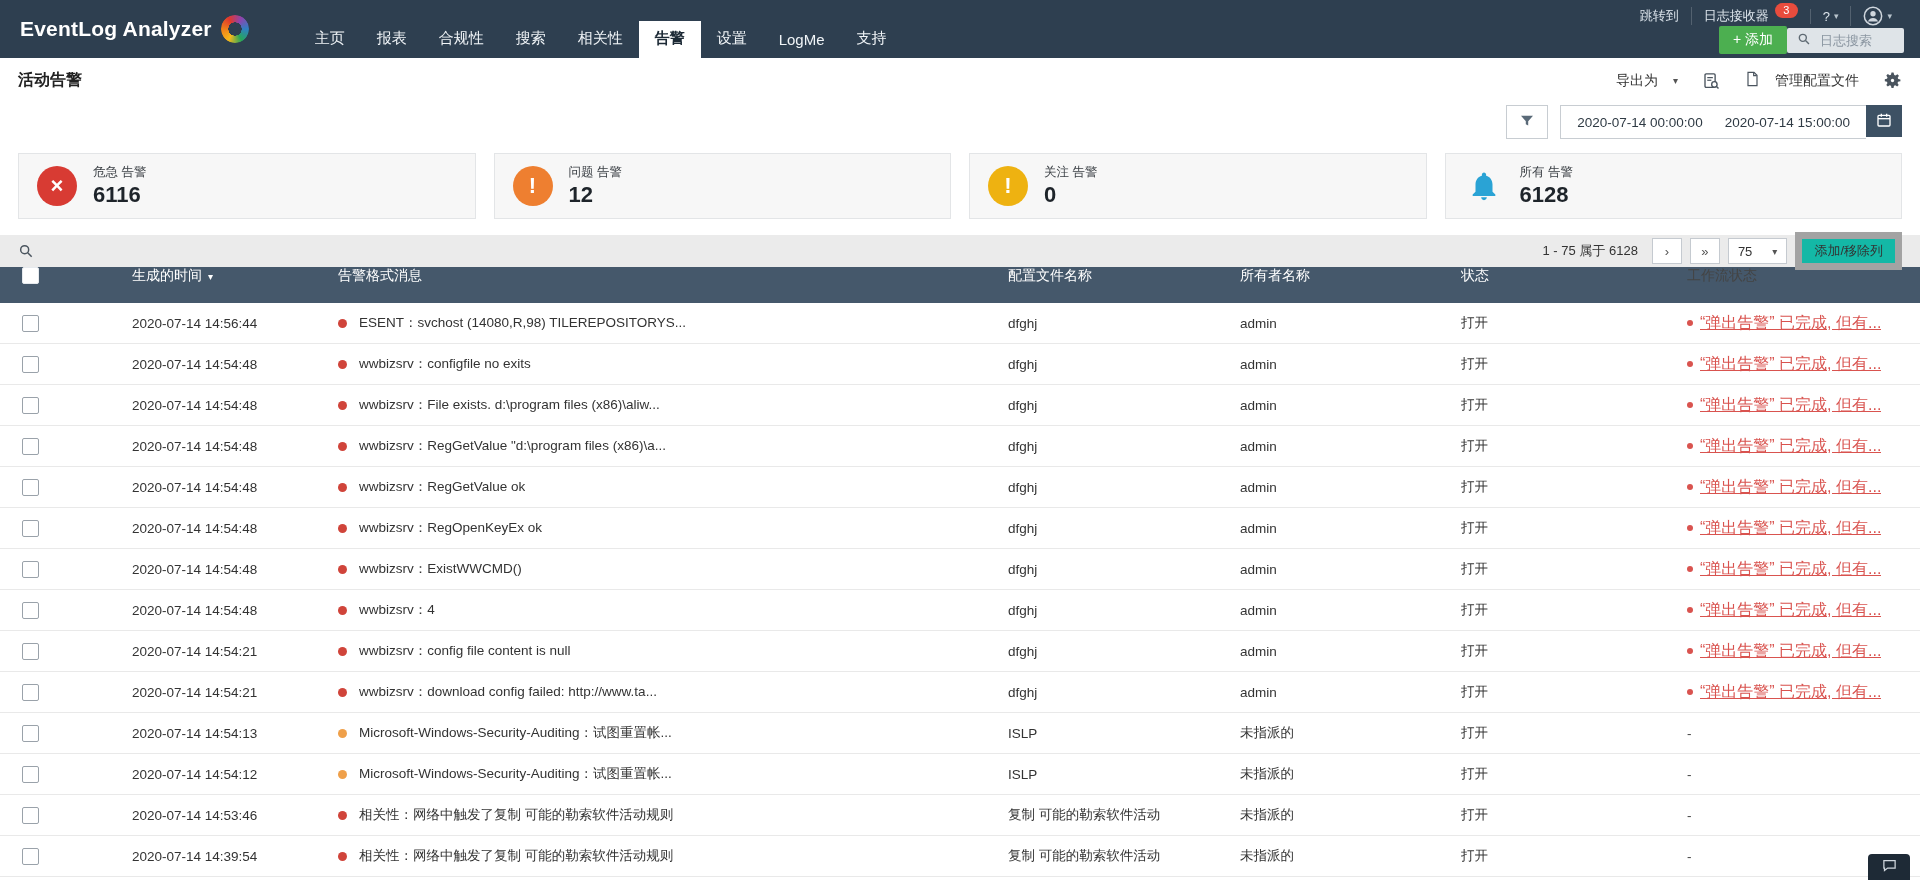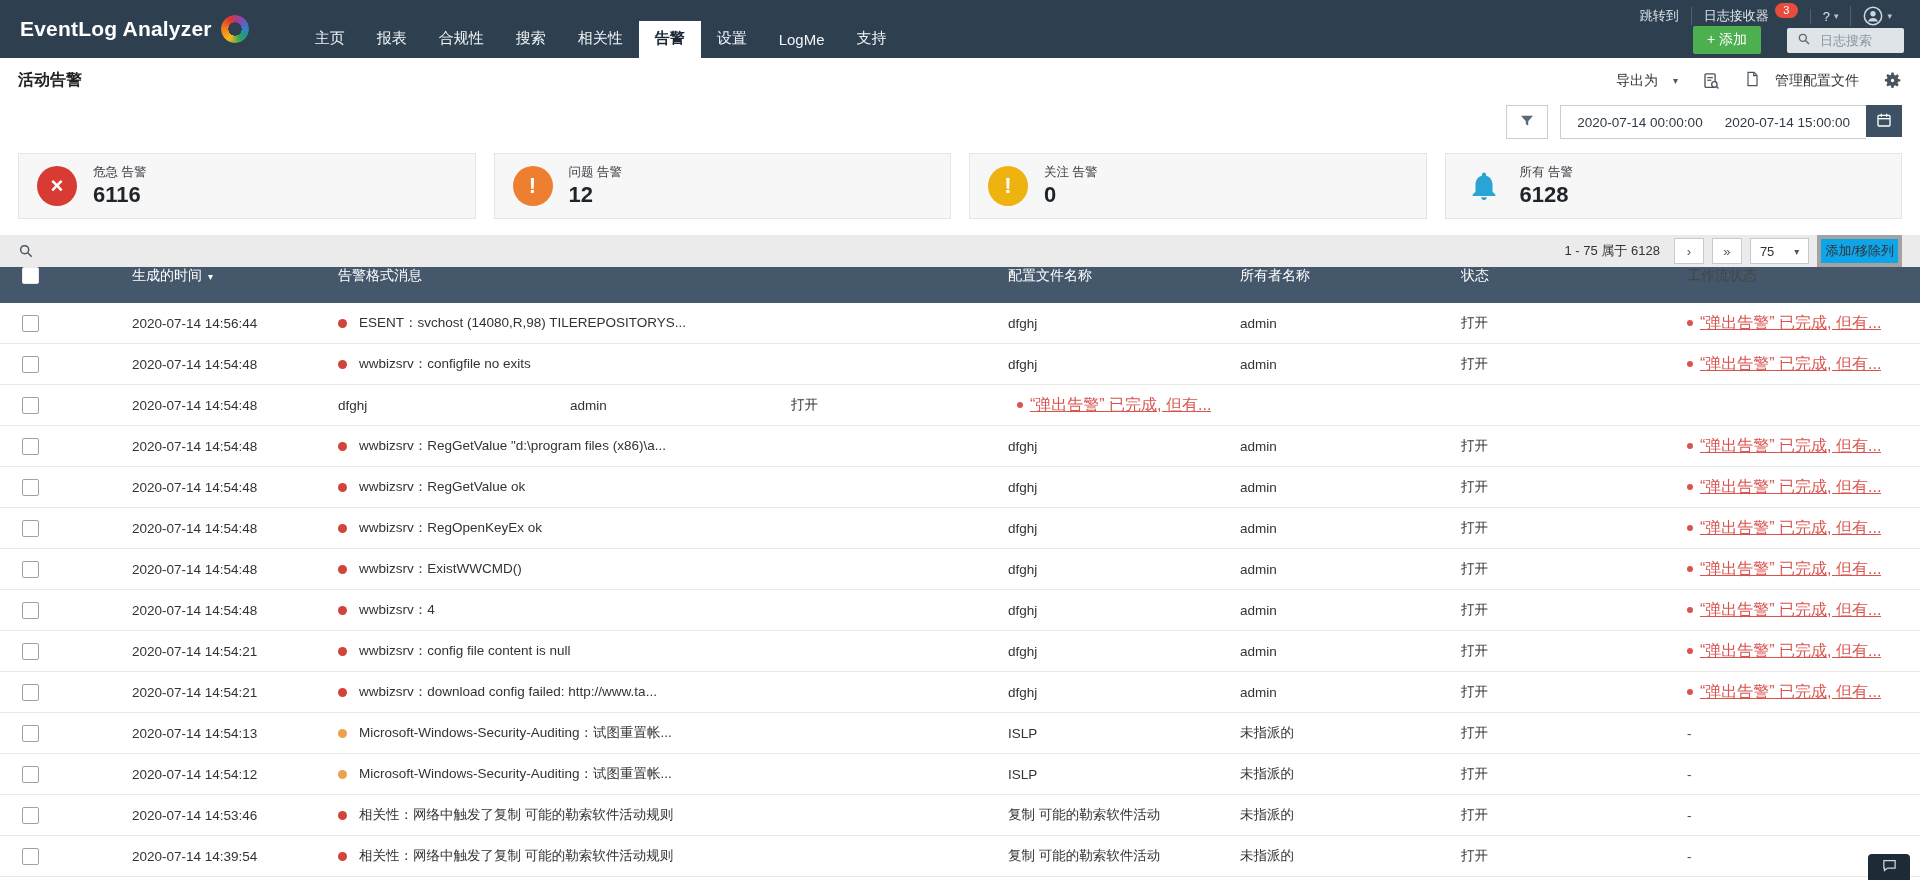--- a/index.html
+++ b/index.html
@@ -17,21 +17,21 @@
   .main-nav{display:flex;align-items:flex-end;margin-left:30px;}
   .nav-item{padding:8px 16px 10px;font-size:15px;color:#f0f4f7;cursor:pointer;white-space:nowrap;}
   .nav-item.active{background:#fff;color:#1d2a36;font-weight:bold;}
   .topbar-right{margin-left:auto;display:flex;flex-direction:column;align-items:flex-end;justify-content:space-between;padding:6px 16px 7px;}
   .tr-row1{display:flex;align-items:center;font-size:13px;color:#dde5ec;}
   .tr-item{padding:0 12px;border-left:1px solid rgba(255,255,255,.18);display:flex;align-items:center;gap:4px;cursor:pointer;white-space:nowrap;}
   .tr-item:first-child{border-left:none;}
   .badge{background:#e84c3d;color:#fff;font-size:11px;line-height:15px;min-width:15px;text-align:center;border-radius:8px;padding:0 4px;transform:translateY(-6px);margin-left:2px;}
   .tiny-caret{font-size:9px;color:#b9c4cd;}
   .avatar{width:20px;height:20px;display:flex;}
-  .tr-row2{display:flex;align-items:center;gap:26px;}
+  .tr-row2{display:flex;align-items:center;gap:0;}
   .add-btn{background:#4caf50;color:#fff;font-size:14px;border:none;border-radius:2px;padding:5px 14px;cursor:pointer;font-family:inherit;white-space:nowrap;}
   .log-search{display:flex;align-items:center;gap:7px;background:#dfe4e8;border-radius:2px;padding:4px 10px;color:#6a7682;}
   .log-search input{border:none;background:transparent;outline:none;font-size:13px;color:#14532d;width:72px;font-family:inherit;}
   .log-search input::placeholder{color:#8a95a0;}
 
   
   .page-header{display:flex;align-items:center;justify-content:space-between;padding:12px 18px 6px;}
   .page-title{font-size:16px;font-weight:bold;color:#222;}
   .header-actions{display:flex;align-items:center;gap:24px;font-size:14px;color:#333;}
   .linklike{display:flex;align-items:center;gap:15px;cursor:pointer;white-space:nowrap;}
@@ -55,21 +55,21 @@
   .card-label{font-size:12.5px;color:#3a3f44;}
   .card-value{font-size:22px;font-weight:bold;color:#1e242a;line-height:1.1;}
 
   
   .table-toolbar{margin-top:16px;height:32px;background:#ebebeb;display:flex;align-items:center;justify-content:space-between;padding:0 18px;}
   .search-toggle{color:#4a545e;display:flex;align-items:center;cursor:pointer;}
   .toolbar-right{display:flex;align-items:center;gap:8px;font-size:13px;color:#333;}
   .range-text{margin-right:6px;white-space:nowrap;}
   .pager-btn{min-width:28px;height:24px;border:1px solid #c5cad0;background:#fff;display:flex;align-items:center;justify-content:center;font-size:13px;color:#555;cursor:pointer;}
   .page-size{height:24px;border:1px solid #c5cad0;background:#fff;display:flex;align-items:center;gap:20px;padding:0 9px;cursor:pointer;}
-  .columns-btn{height:24px;border:4px solid #a3a3a3;background:#0ea5e9;display:flex;align-items:center;padding:0 4px;cursor:pointer;white-space:nowrap;}
+  .columns-btn{height:24px;border:7px solid #a3a3a3;background:#14b8a6;display:flex;align-items:center;padding:0 12px;cursor:pointer;white-space:nowrap;}
 
   
   .tbl-header{display:flex;align-items:flex-start;height:36px;background:#45586b;color:#fff;font-size:14px;}
   .tbl-row{display:flex;align-items:center;height:40px;border-bottom:1px solid #e9e9e9;background:#fff;font-size:13.5px;}
   .cell{overflow:hidden;white-space:nowrap;text-overflow:ellipsis;}
   .col-check{flex:0 0 110px;display:flex;align-items:center;padding-left:22px;overflow:visible;}
   .col-time{flex:0 0 206px;}
   .col-msg{flex:1 1 auto;display:flex;align-items:center;gap:12px;padding-right:16px;min-width:0;}
   .col-profile{flex:0 0 232px;}
   .col-owner{flex:0 0 221px;}
@@ -315,20 +315,24 @@
     <div class="cell col-wf">
       <span class="wf-dot" style="background: rgb(217, 83, 79);"></span>
       <span class="wf-link" style="color: rgb(217, 83, 79);">“弹出告警” 已完成, 但有...</span>
     </div>
   </div>
     <div class="tbl-row">
     <div class="cell col-check">
       <span class="checkbox"></span>
     </div>
     <div class="cell col-time">2020-07-14 14:54:48</div>
+    <div class="cell col-msg">
+      <span class="sev-dot" style="background: rgb(208, 68, 58);"></span>
+      <span class="msg-text">wwbizsrv：File exists. d:\program files (x86)\aliw...</span>
+    </div>
     <div class="cell col-profile">dfghj</div>
     <div class="cell col-owner">admin</div>
     <div class="cell col-status">打开</div>
     <div class="cell col-wf">
       <span class="wf-dot" style="background: rgb(217, 83, 79);"></span>
       <span class="wf-link" style="color: rgb(217, 83, 79);">“弹出告警” 已完成, 但有...</span>
     </div>
   </div>
     <div class="tbl-row">
     <div class="cell col-check">

